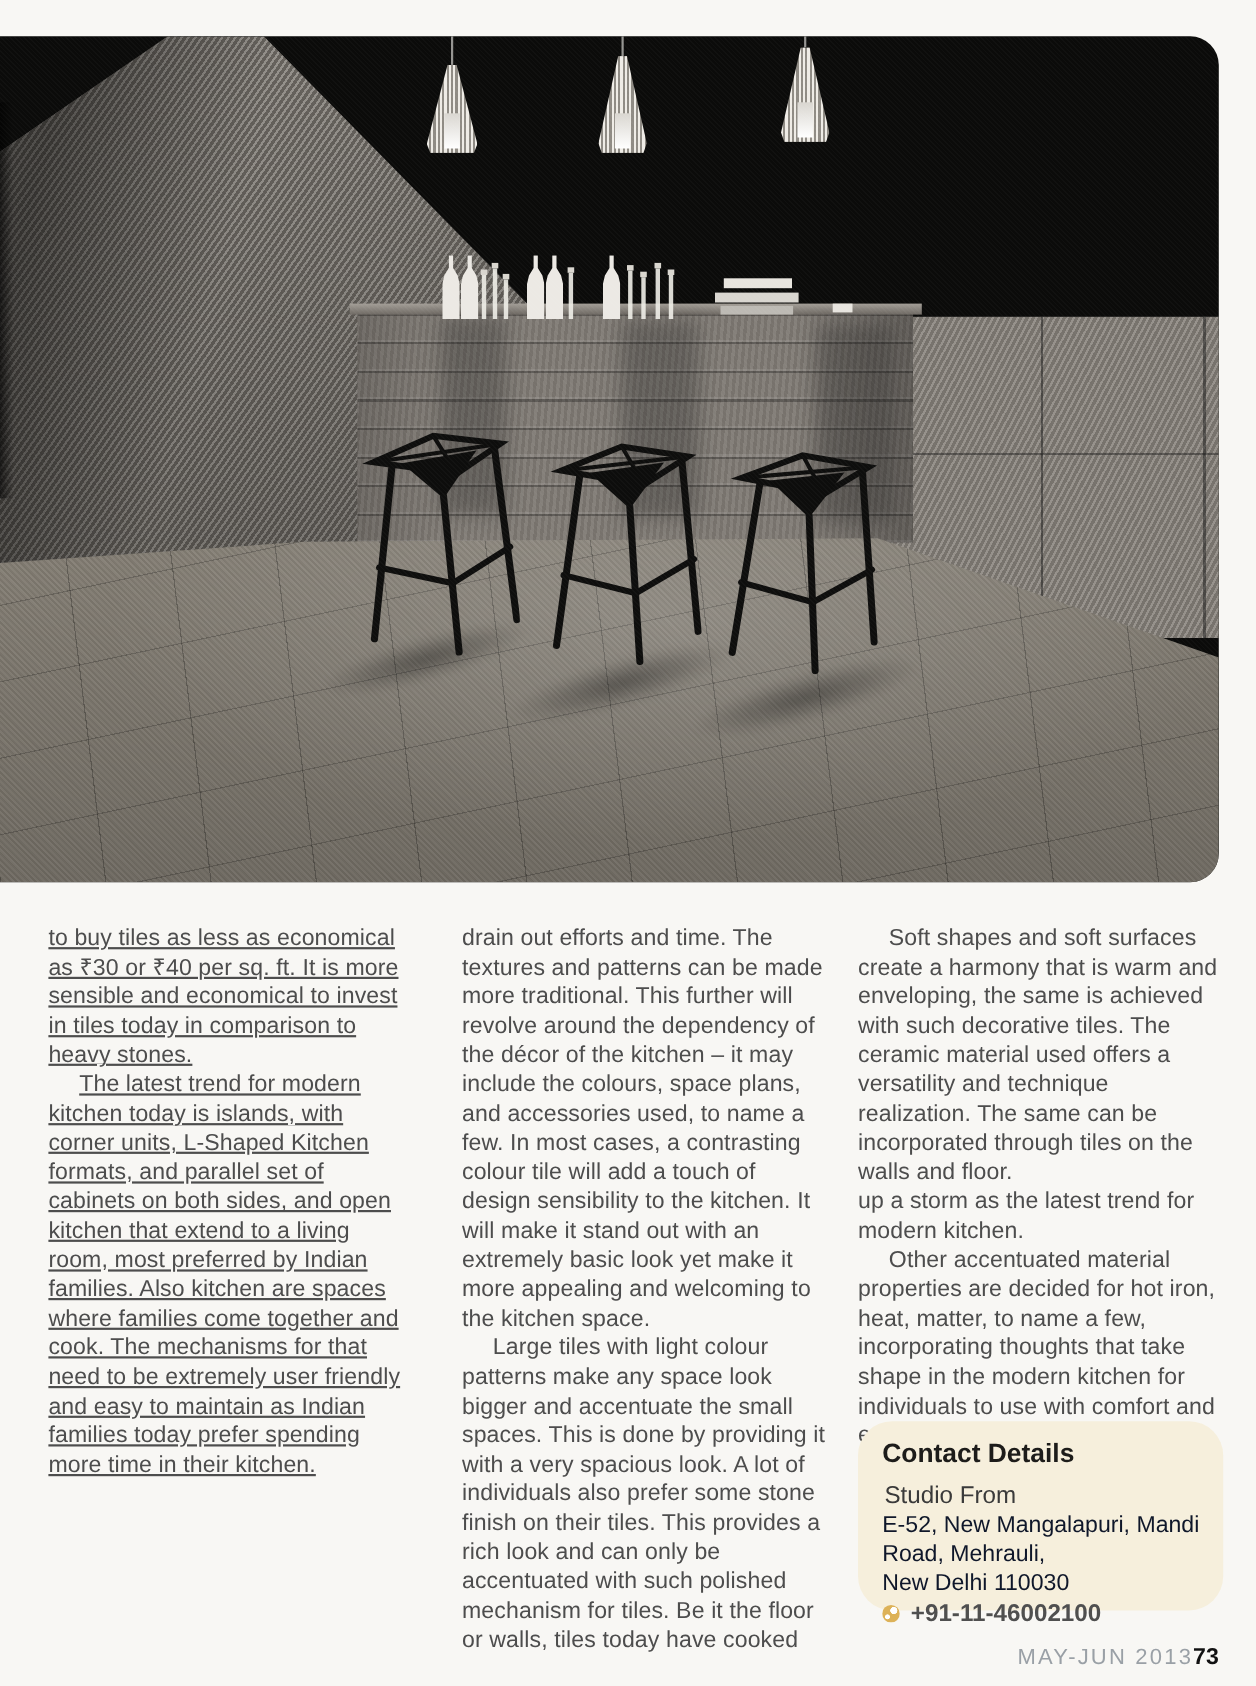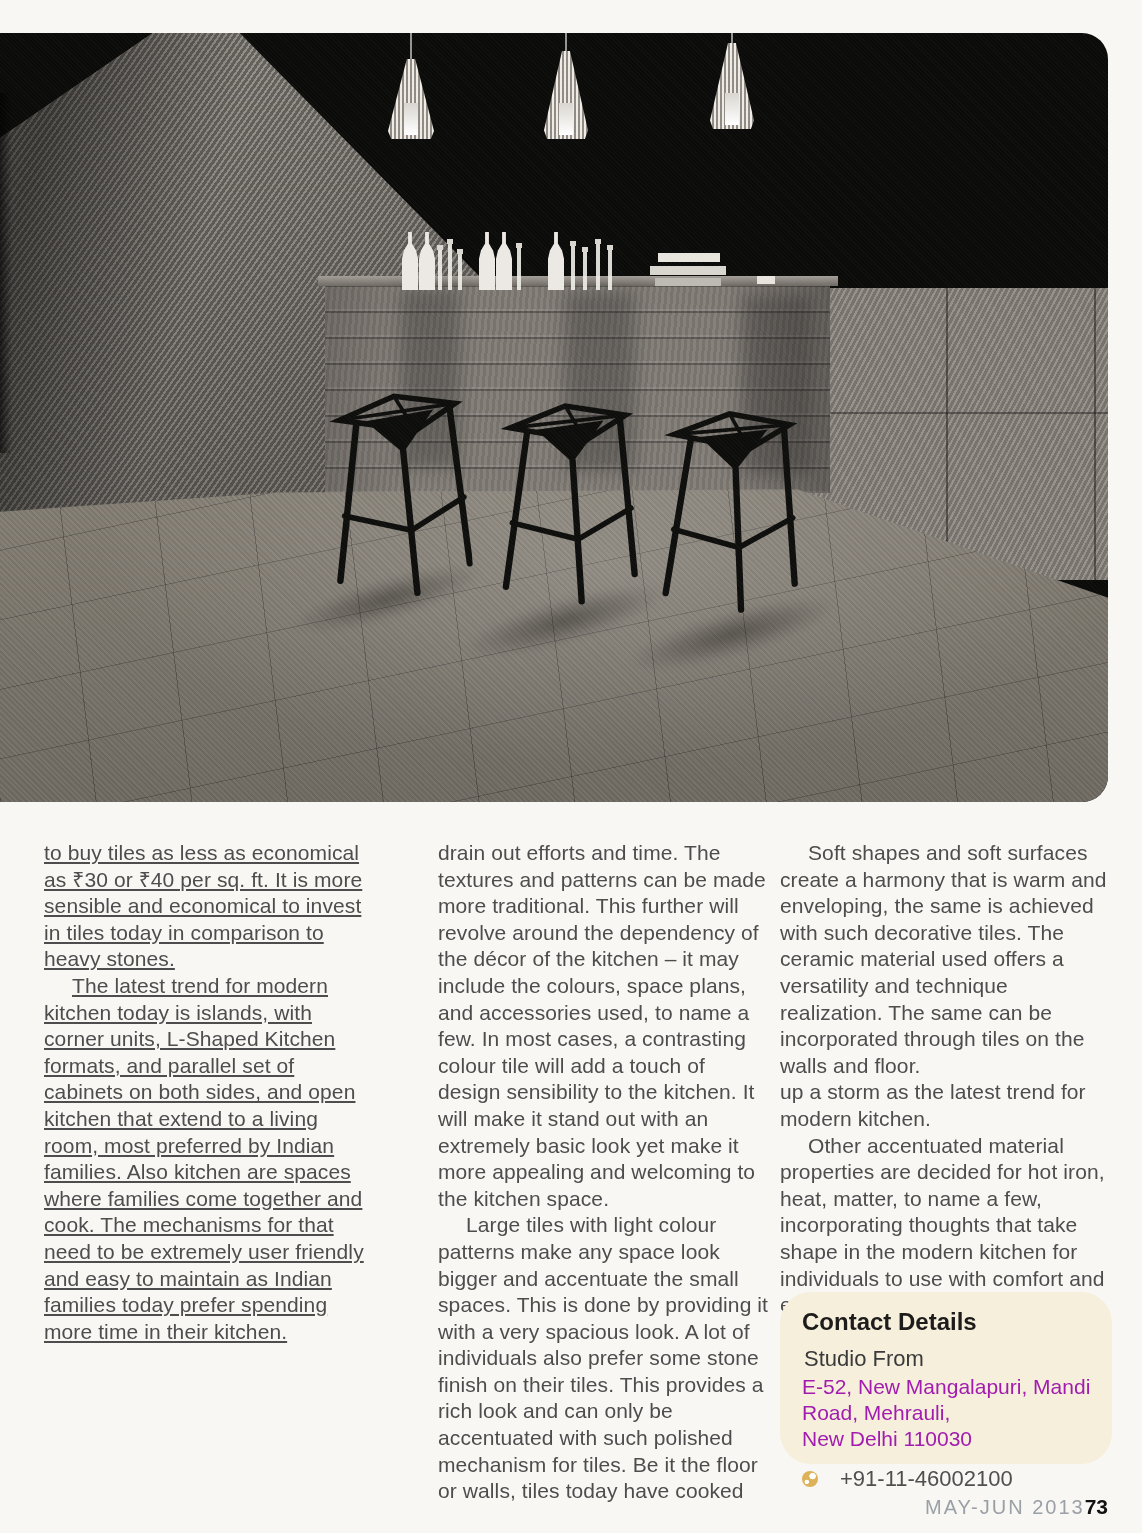--- a/index.html
+++ b/index.html
@@ -106,40 +106,40 @@
     z-index:4;
   }
   .wall-ghost{
     position:absolute;background:rgba(25,25,25,.26);filter:blur(8px);
     z-index:3;
   }
 
   
   .columns{position:absolute;top:840px;left:0;width:1142px;z-index:2;}
   .col{position:absolute;top:0;width:334px;color:#4d4d4d;font-size:21px;line-height:26.6px;letter-spacing:.1px;}
-  .col-1{left:44px;text-decoration:underline;} .col-2{left:438px;} .col-3{left:780px;}
+  .col-1{left:44px;text-decoration:underline;} .col-2{left:420px;} .col-3{left:780px;}
   .para{margin:0;}
   .para.indent{text-indent:28px;}
   .endmark{
     display:inline-block;width:13px;height:13px;border-radius:50%;
     background:radial-gradient(circle at 38% 38%, #ffffff 0 2.5px, #d8a93e 3px);
     margin-left:6px;vertical-align:-1px;
   }
 
   
   .contact{
     position:absolute;left:780px;top:1292px;width:332px;height:172px;
     background:#f6efdc;border-radius:31px;
     box-sizing:border-box;padding:16px 20px 0 22px;
     z-index:2;
   }
   .contact-heading{font-size:24px;font-weight:bold;color:#1d1c1a;margin:0 0 10px 0;}
   .contact-company{font-size:22px;color:#3a3a3a;margin:0 0 2px 2px;}
-  .contact-line{font-size:21px;line-height:26px;color:#a21caf;margin:0;}
-  .phone-row{display:flex;align-items:center;gap:22px;margin-top:14px;}
+  .contact-line{font-size:21px;line-height:26px;color:#0f172a;margin:0;}
+  .phone-row{display:flex;align-items:center;gap:10px;margin-top:2px;font-weight:bold;}
   .phone-icon{
     display:inline-block;width:16px;height:16px;border-radius:50%;
     background:radial-gradient(circle at 66% 32%, #ffffff 0 3px, transparent 3.5px),
                radial-gradient(circle at 30% 68%, #ffffff 0 2px, transparent 2.5px),
                #ddb258;
     flex:0 0 auto;
   }
   .phone-number{font-size:22px;color:#4f4f4f;}
 
   

